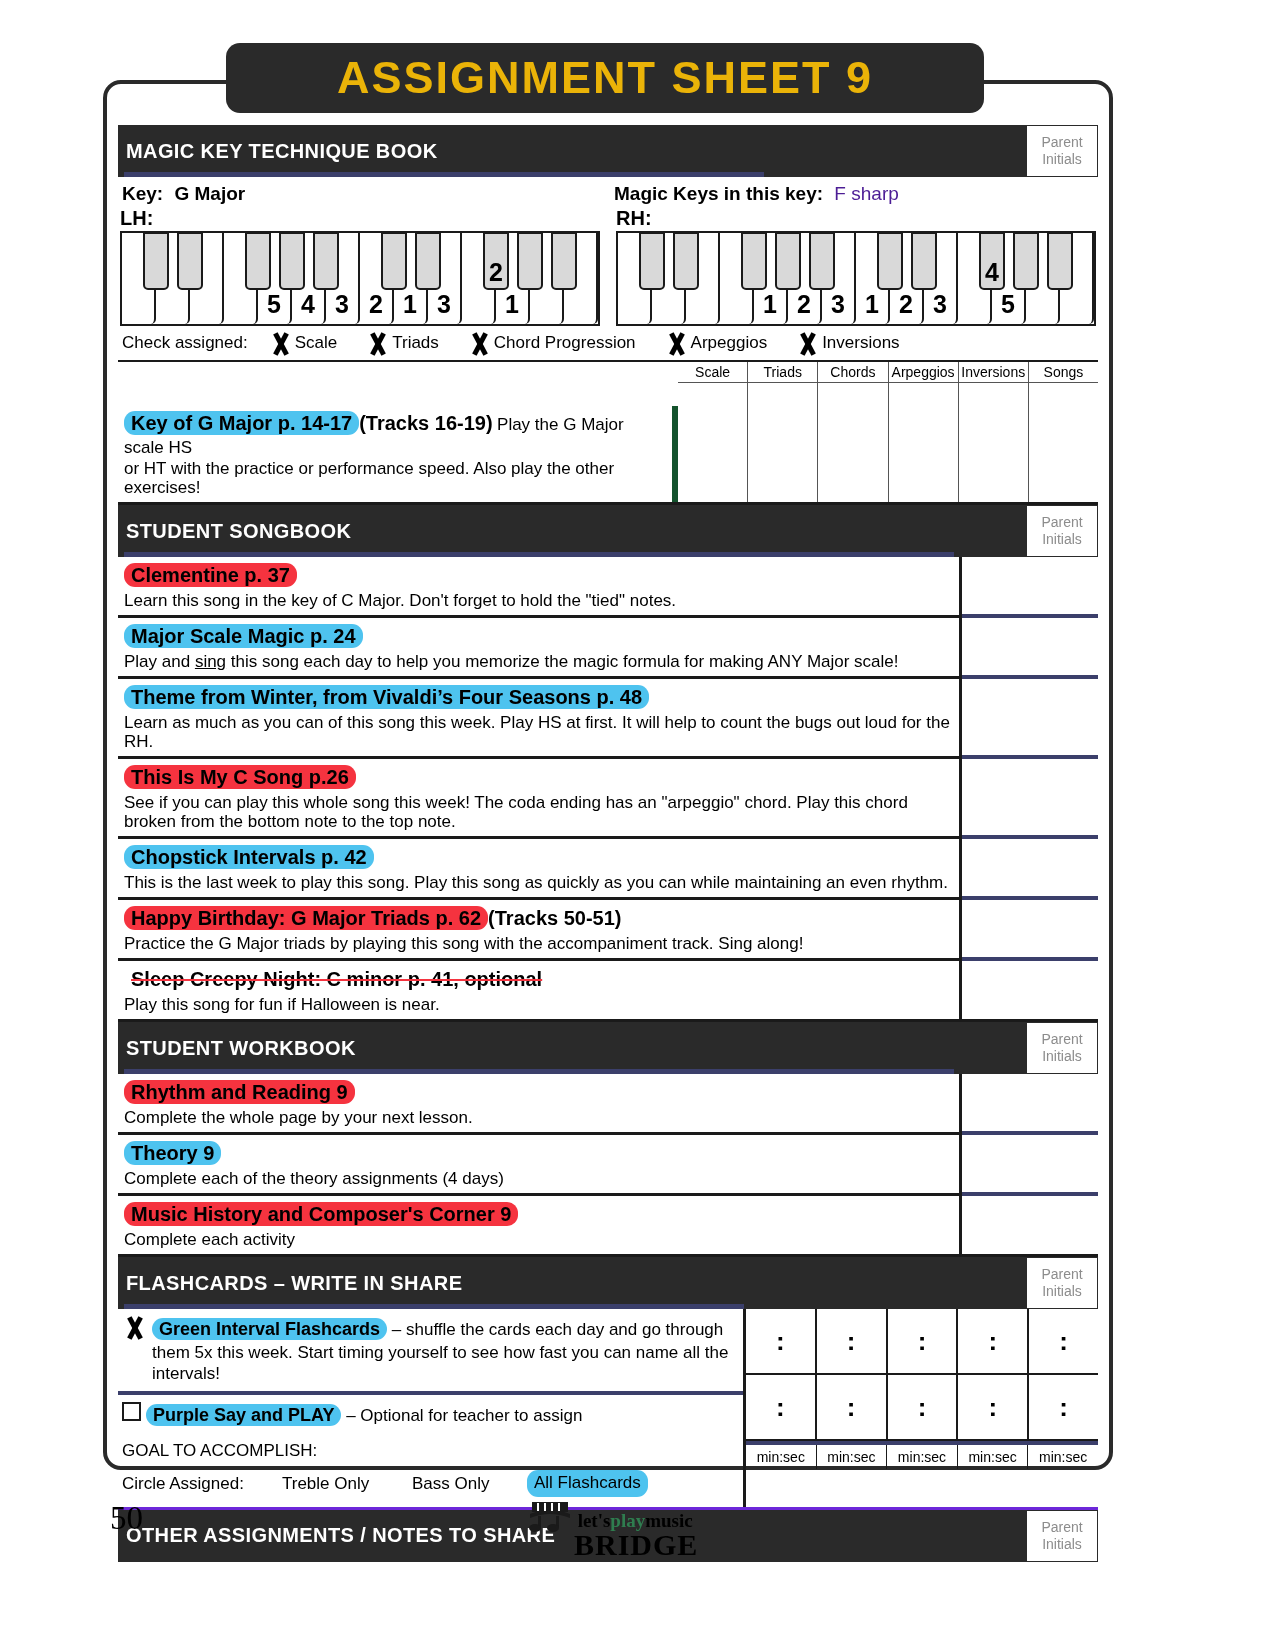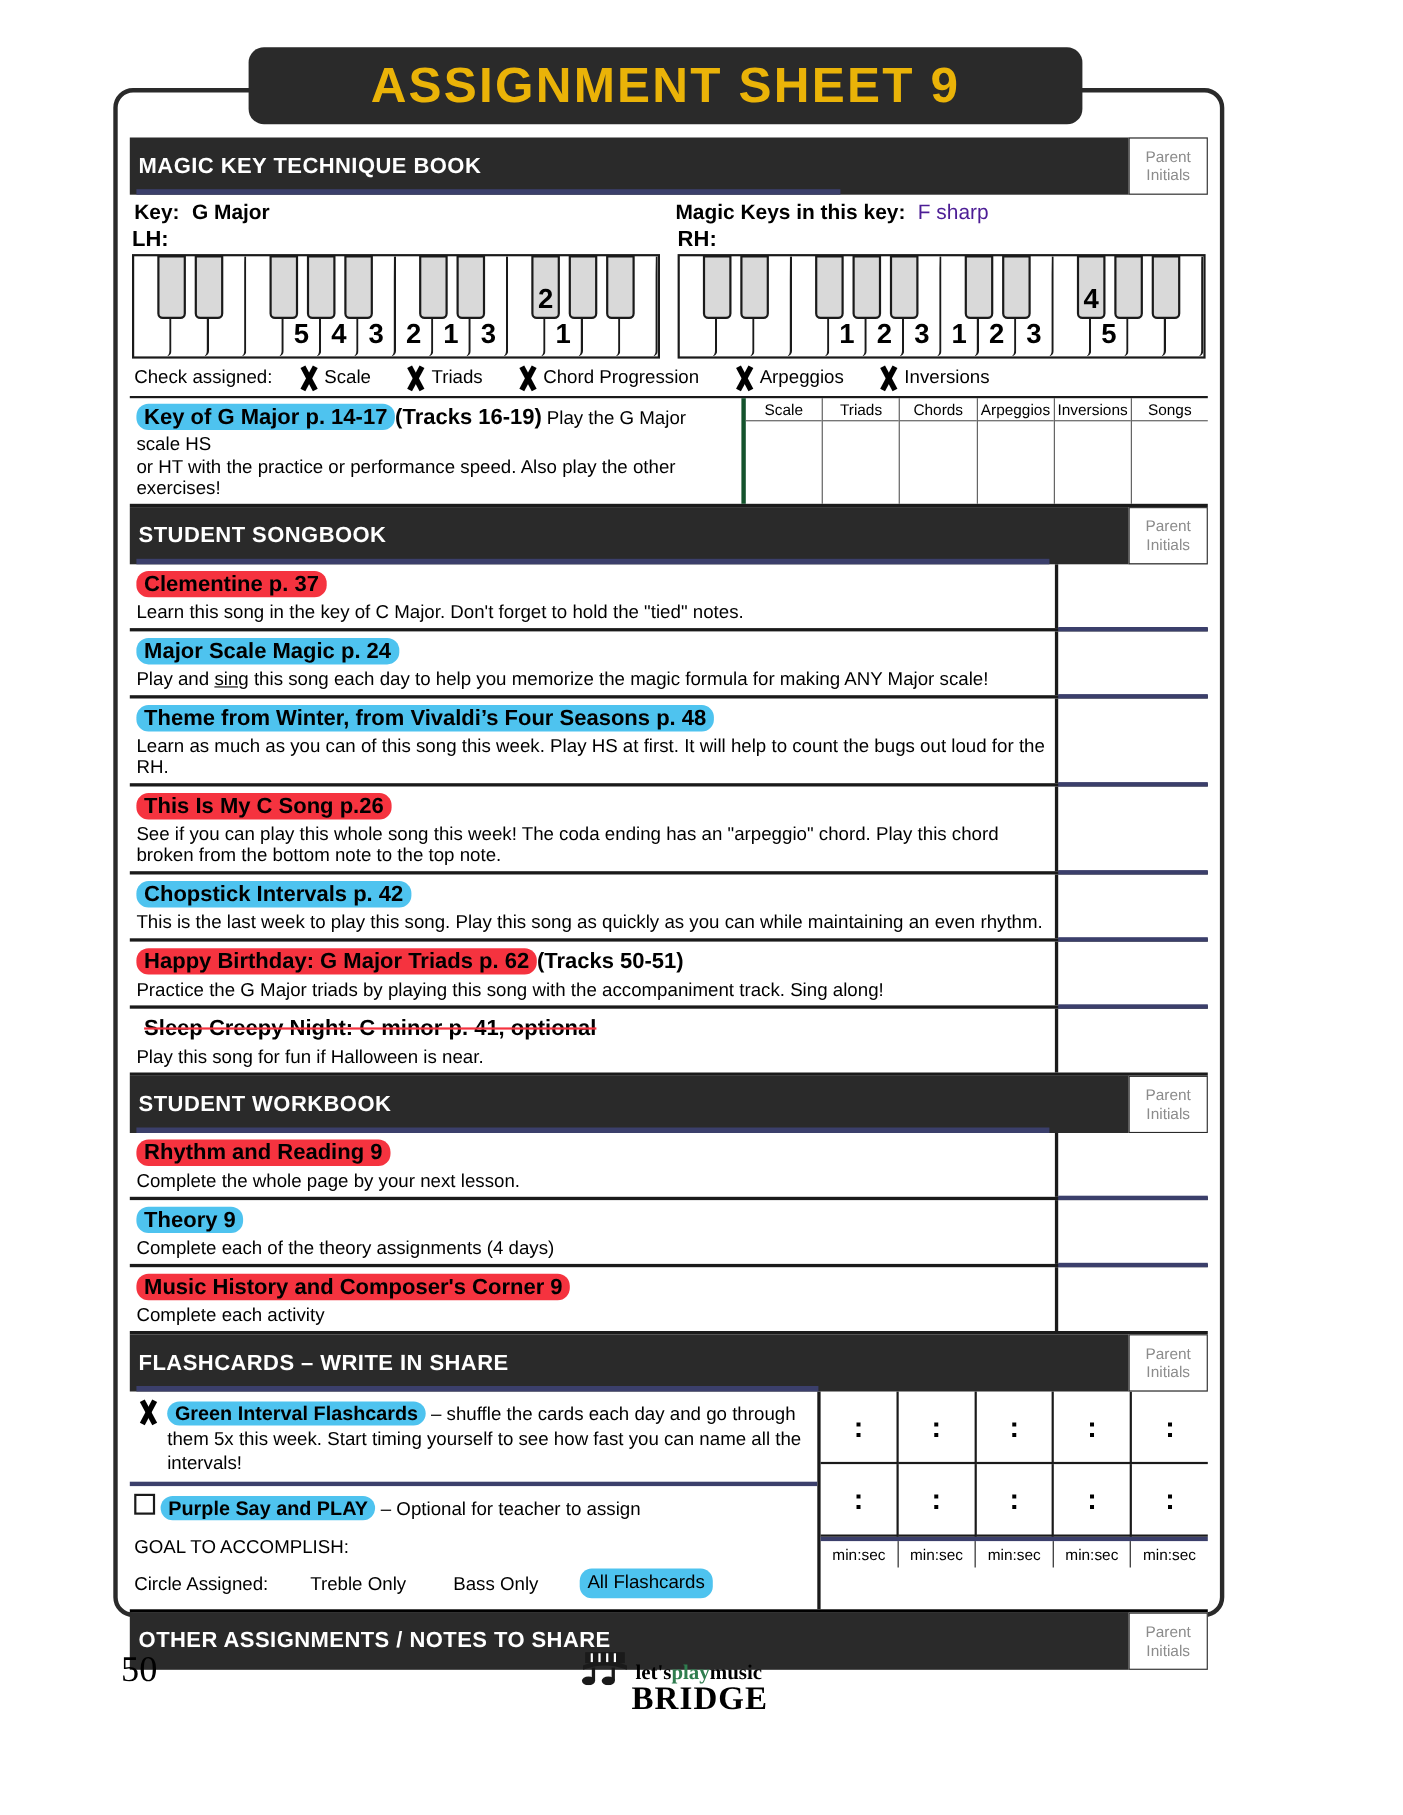--- a/index.html
+++ b/index.html
@@ -152,31 +152,31 @@
   .hl.red{ background:#f5333f; }
   .hl.blue{ background:#4ec3ef; }
   .hl.struck{ background:none; text-decoration:line-through; text-decoration-color:#f5333f; }
   .trk{ font-weight:bold; font-size:20px; }
   .inline-note{ font-size:17px; }
   .desc{ font-size:17px; line-height:19px; margin-top:1px;}
   .desc u{ text-decoration:underline; }
 
   
   .techrow{ display:flex; border-bottom:3px solid #1a1a1a; }
-  .techrow .body{ flex:1; padding:3px 6px 5px 6px; border-right:4px solid #14532d;}
+  .techrow .body{ flex:1; padding:3px 6px 5px 6px; border-right:6px solid #14532d;margin-top:44px;}
   .techgrid{ display:flex; width:420px; }
   .techgrid .col{
     flex:1; border-right:1px solid #555; text-align:center;
   }
   .techgrid .col:last-child{ border-right:none; }
   .techgrid .col .h{ font-size:14px; border-bottom:1px solid #555; padding:2px 0;}
   .techgrid .col .c{ height:38px; }
 
   
-  .fc-wrap{ display:flex; border-bottom:3px solid #000000; }
+  .fc-wrap{ display:flex; border-bottom:3px solid #6d28d9; }
   .fc-left{ flex:1; border-right:3px solid #1a1a1a; }
   .fc-right{ width:352px; }
   .fc-row{ display:flex; padding:7px 4px; }
   .fc-row.div{ border-bottom:4px solid #3b3f6b; }
   .chkbox{
     width:19px; height:19px; border:2px solid #1a1a1a;
     margin-right:5px; flex:none; position:relative; background:#fff;
   }
   .xmark.big{ width:26px;height:26px; margin-right:4px; flex:none;}
   .fc-txt{ font-size:17px; line-height:21px; }

